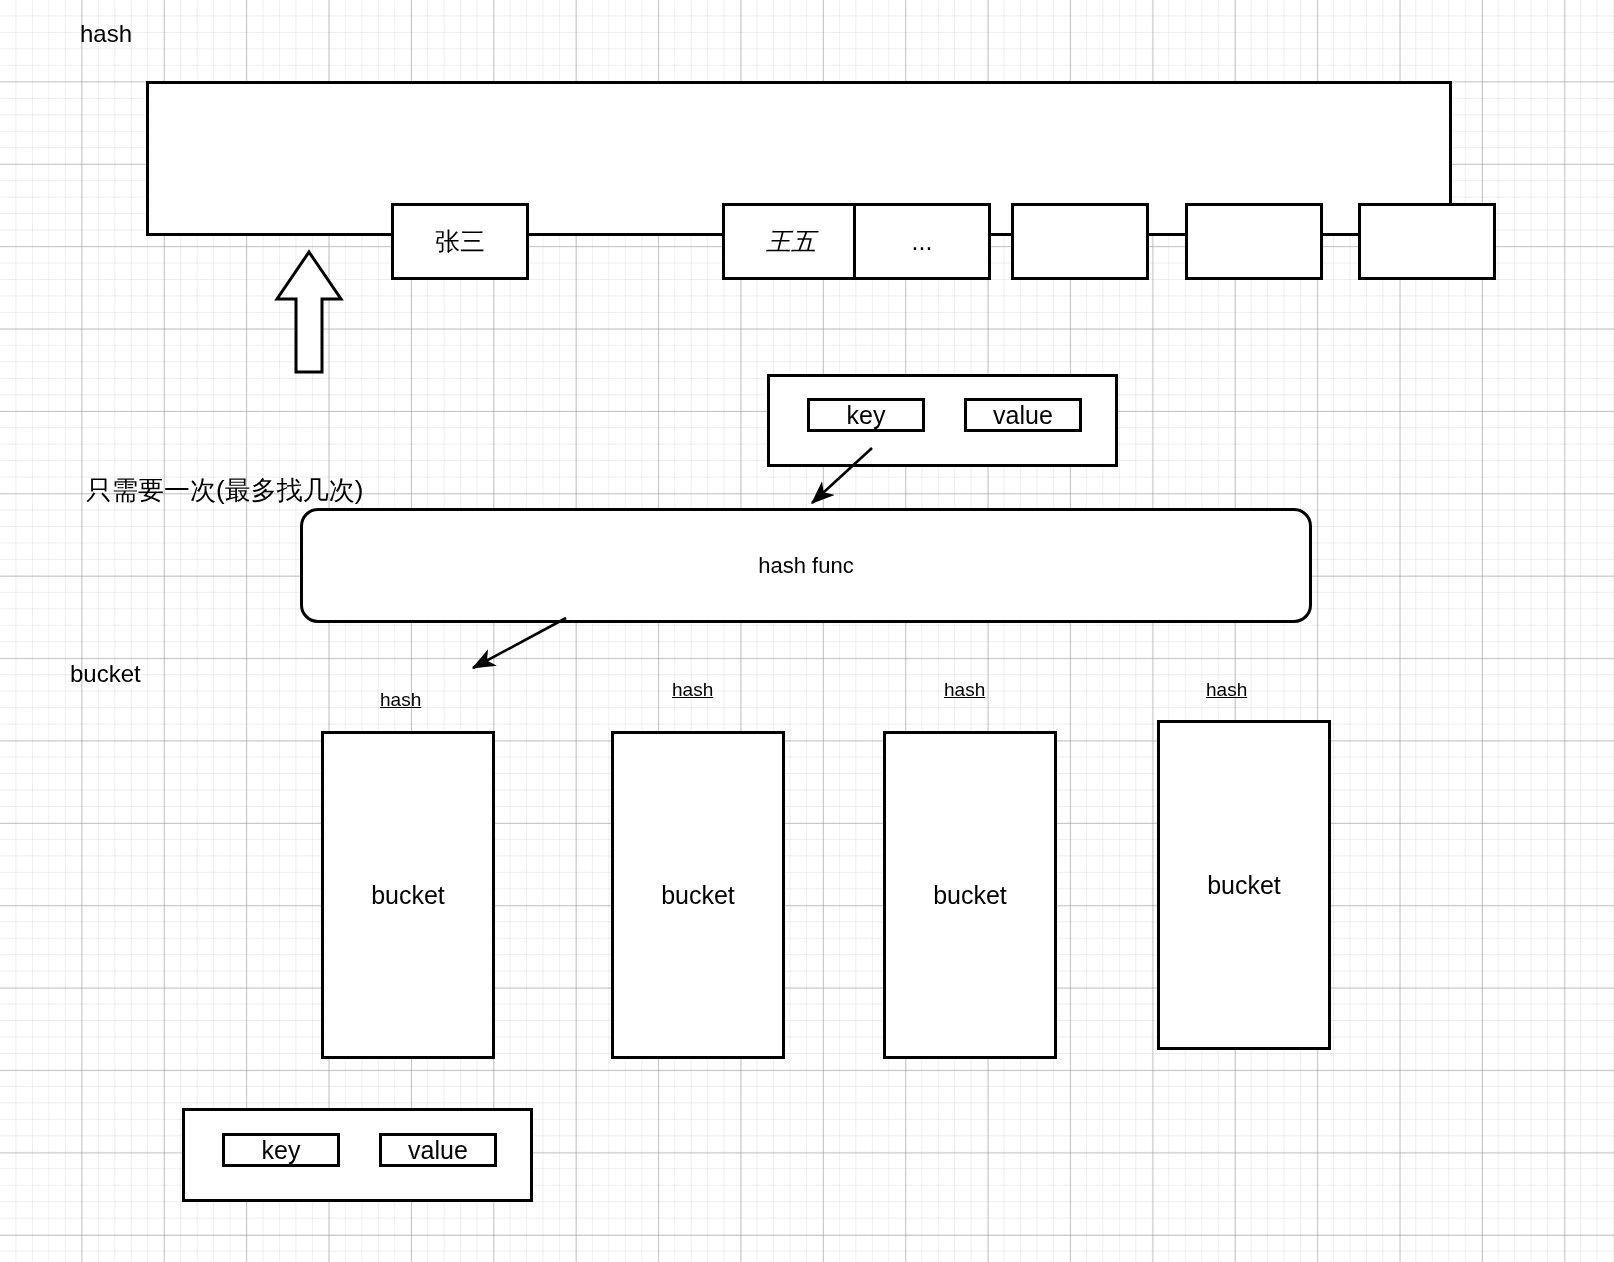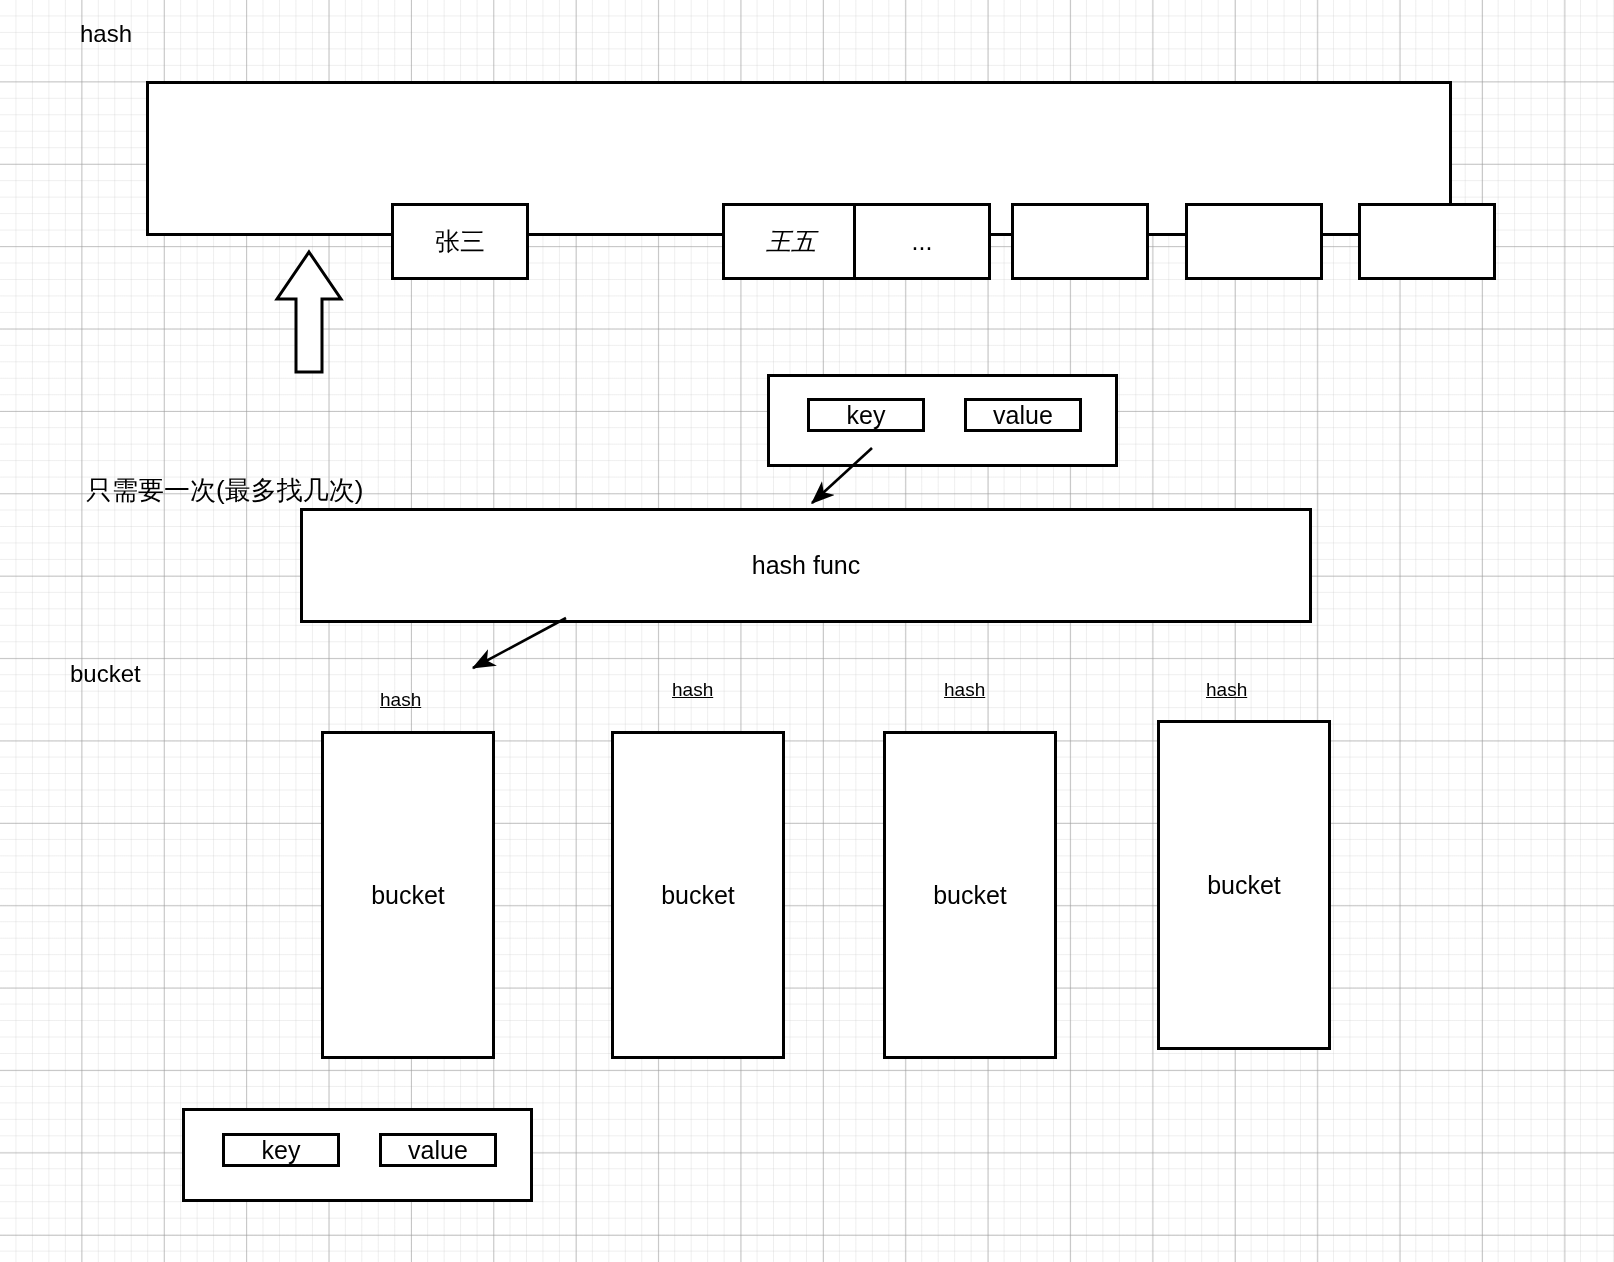--- a/index.html
+++ b/index.html
@@ -77,22 +77,23 @@
     width: 118px;
     height: 34px;
   }
 
   
   #hash-func-box {
     left: 300px;
     top: 508px;
     width: 1012px;
     height: 115px;
-    font-size: 25px;
-    border-width: 3px;
+    font-size: 22px;
+    border-width: 3px;
+    border-radius: 18px;
   }
 
   
   .bucket-box {
     font-size: 25px;
     border-width: 3px;
   }
   .hash-label {
     font-size: 19px;
     text-decoration: underline;

